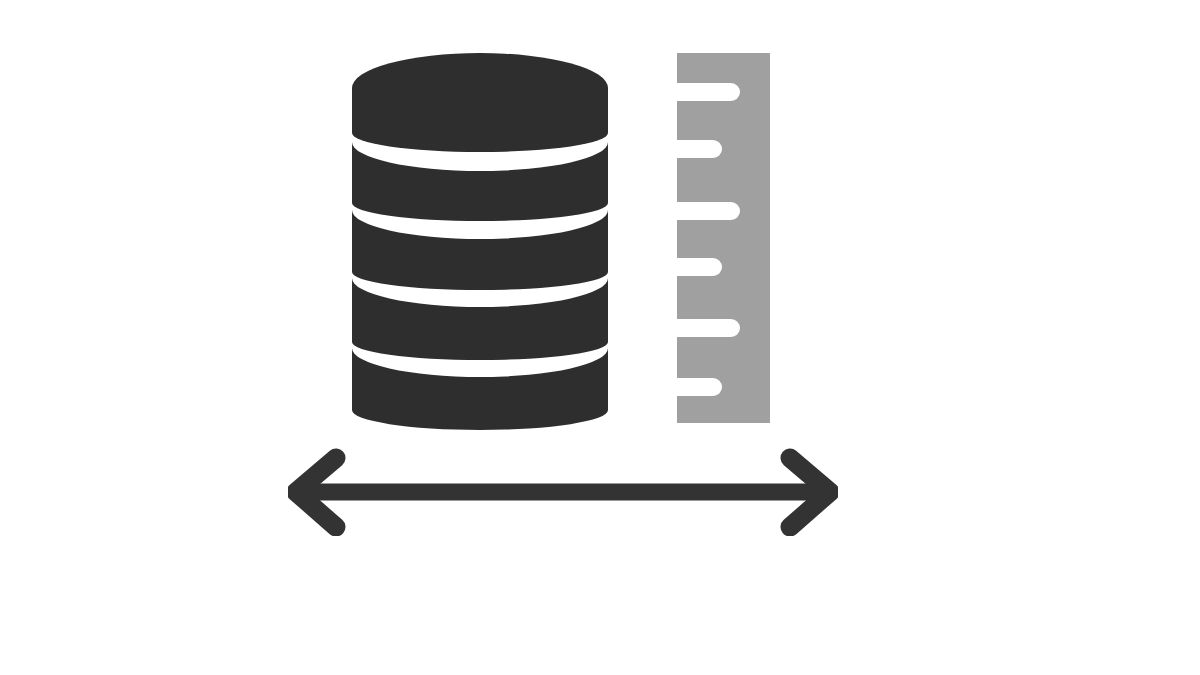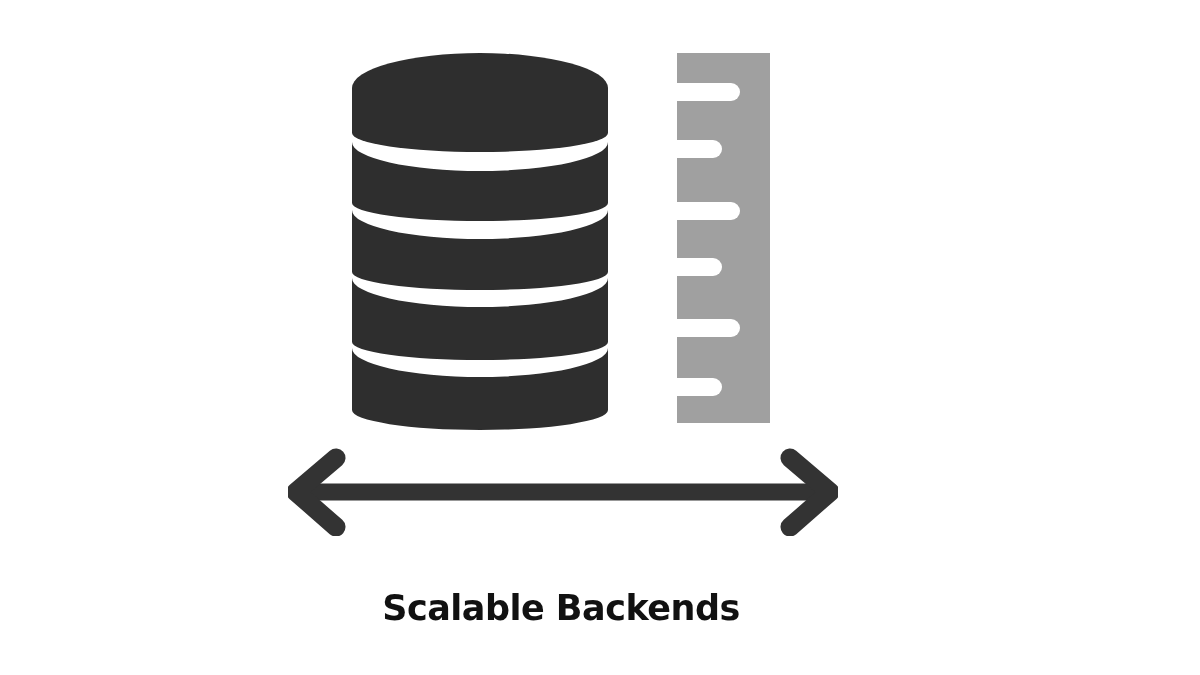--- a/index.html
+++ b/index.html
@@ -77,15 +77,14 @@
   </svg>
 
   <svg class="arrow-svg" viewBox="0 0 550 88" aria-hidden="true">
     <g fill="none" stroke-linecap="round" stroke-linejoin="round" stroke="#333333">
       <path d="M 14 44 L 536 44" stroke-width="17"></path>
       <path d="M 48 10 L 8 44 L 48 79" stroke-width="19"></path>
       <path d="M 502 10 L 542 44 L 502 79" stroke-width="19"></path>
     </g>
   </svg>
 
-  <div class="caption">Scalable Backends</div>
 
 </div>
 
 </body></html>

